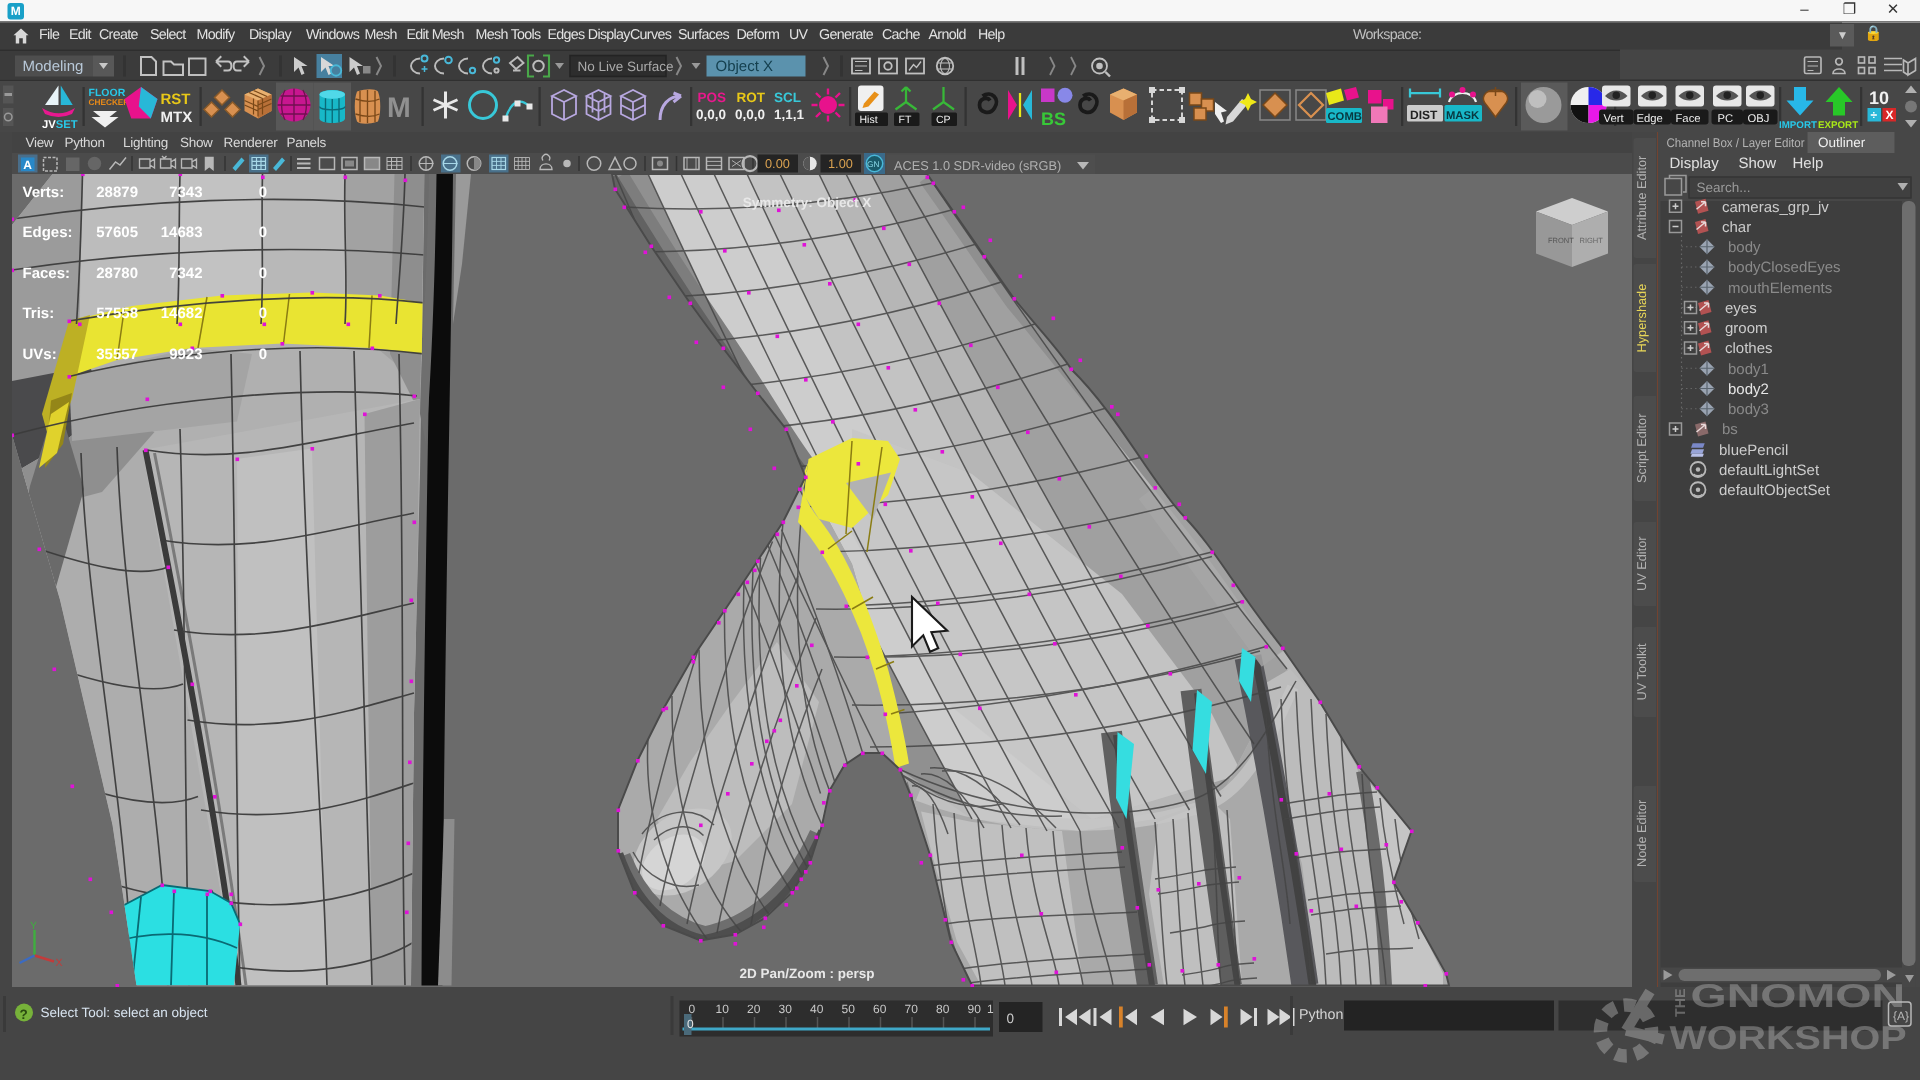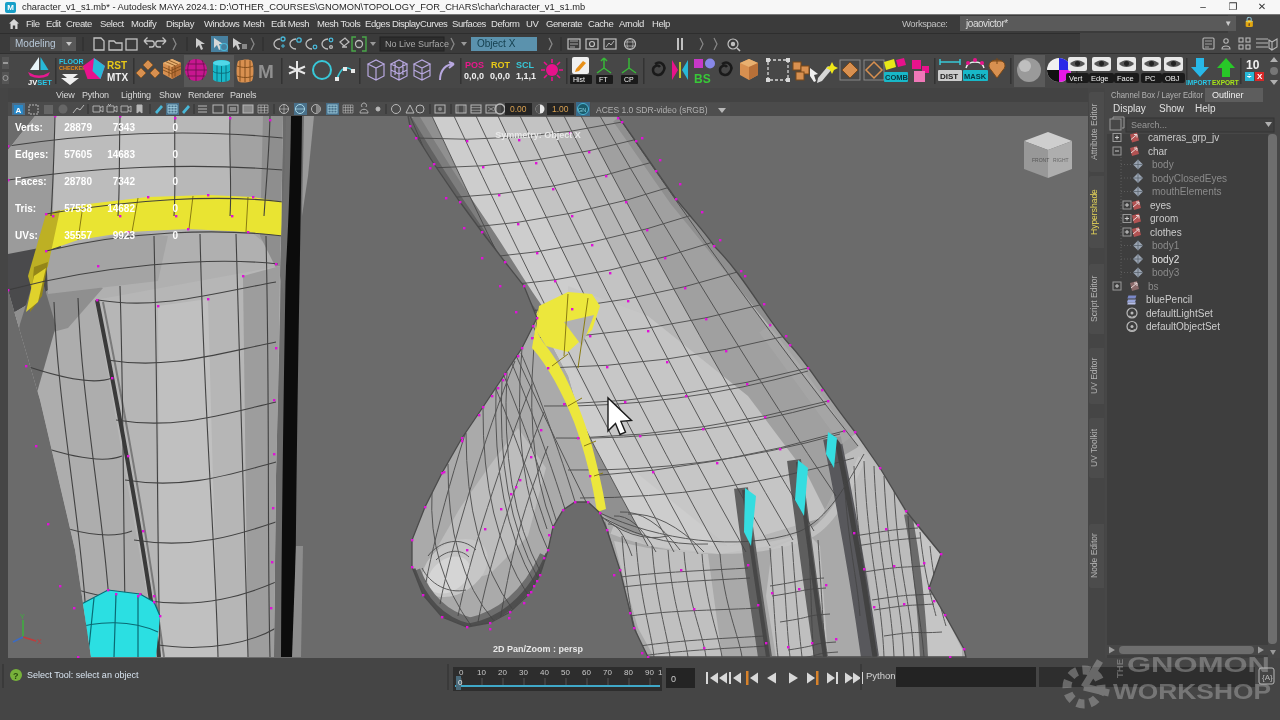--- a/index.html
+++ b/index.html
@@ -22,38 +22,37 @@
   #menubar span.m { position:absolute; top:3px; white-space:nowrap; }
   
   #toolbar { left:0; top:33px; width:1080px; height:20px; background:#3b3b3b;
     border-top:1px solid #2e2e2e; }
   
   #shelf { left:0; top:53px; width:1280px; height:35px; background:#474747;
     border-top:1px solid #303030; }
   
   #vpmenu { left:8px; top:88px; width:1080px; height:14px; background:#434343; color:#d8d8d8;
     font-size:9px; letter-spacing:-0.2px; }
-  #vpmenu span { position:absolute; top:2px;margin-left:39px; }
+  #vpmenu span { position:absolute; top:2px; }
   #vpicons { left:8px; top:102px; width:1080px; height:14px; background:#4b4b4b; }
   
   #vtabs { left:1088px; top:88px; width:17px; height:570px; background:#454545; }
   .vtab { position:absolute; left:1px; width:15px; color:#b2b2b2; font-size:8.5px;
     writing-mode:vertical-rl; transform:rotate(180deg); text-align:center;
     background:#4c4c4c; border-radius:0 2px 2px 0; }
   #outliner { left:1105px; top:88px; width:175px; height:570px; background:#c2410c; }
   
   #bottom { left:0; top:658px; width:1280px; height:62px; background:#454545; }
 </style>
 </head>
 <body>
 <div id="app">
 
   <div id="titlebar" class="abs">
     <div class="ticon">M</div>
-    <div class="ttext">character_v1_s1.mb* - Autodesk MAYA 2024.1: D:\OTHER_COURSES\GNOMON\TOPOLOGY_FOR_CHARS\char\character_v1_s1.mb</div>
     <div class="wbtn" style="left:1196px;">–</div>
     <div class="wbtn" style="left:1226px;">❐</div>
     <div class="wbtn" style="left:1255px;">✕</div>
   </div>
 
   <div id="menubar" class="abs">
     <svg class="abs" style="left:8px;top:3px" width="12" height="12" viewBox="0 0 12 12">
         <path d="M6 1 L11 5.5 H9.5 V11 H7.2 V7.5 H4.8 V11 H2.5 V5.5 H1 Z" fill="#d8d8d8"></path>
       </svg>
     <span class="m" style="left:26px">File</span>
@@ -69,21 +68,20 @@
     <span class="m" style="left:365px">Edges Display</span>
     <span class="m" style="left:420px">Curves</span>
     <span class="m" style="left:452px">Surfaces</span>
     <span class="m" style="left:491px">Deform</span>
     <span class="m" style="left:526px">UV</span>
     <span class="m" style="left:546px">Generate</span>
     <span class="m" style="left:588px">Cache</span>
     <span class="m" style="left:619px">Arnold</span>
     <span class="m" style="left:652px">Help</span>
     <span class="m" style="left:902px;color:#c0c0c0">Workspace:</span>
-    <div class="abs" style="left:960px;top:1px;width:260px;height:15px;background:#5a5a5a;color:#ddd;font-size:10px;line-height:15px;padding-left:6px;">joaovictor*</div>
     <div class="abs" style="left:1220px;top:1px;width:16px;height:15px;background:#5a5a5a;color:#ccc;font-size:8px;text-align:center;line-height:15px;">▼</div>
     <div class="abs" style="left:1243px;top:1px;width:12px;height:14px;color:#d0a800;font-size:10px;">🔒</div>
   </div>
 
   <div id="toolbar" class="abs">
   <svg width="1280" height="19" viewBox="0 0 1280 19">
     <g font-family="Liberation Sans, sans-serif">
     <rect x="10" y="3" width="52" height="14" fill="#4e4e4e"></rect>
     <rect x="62" y="3" width="14" height="14" fill="#585858"></rect>
     <text x="15" y="13" font-size="10" fill="#b8c8d8">Modeling</text>

